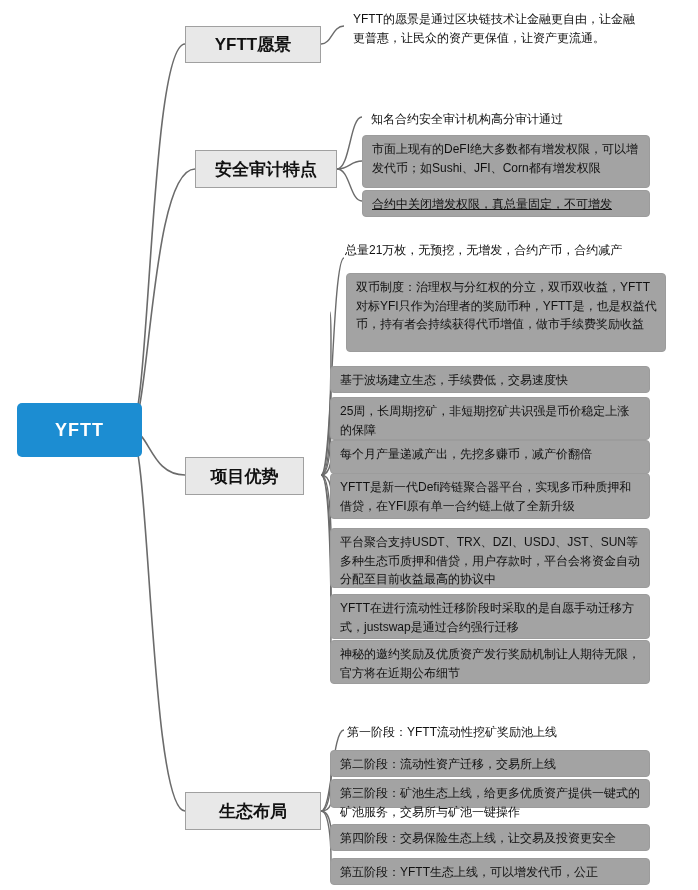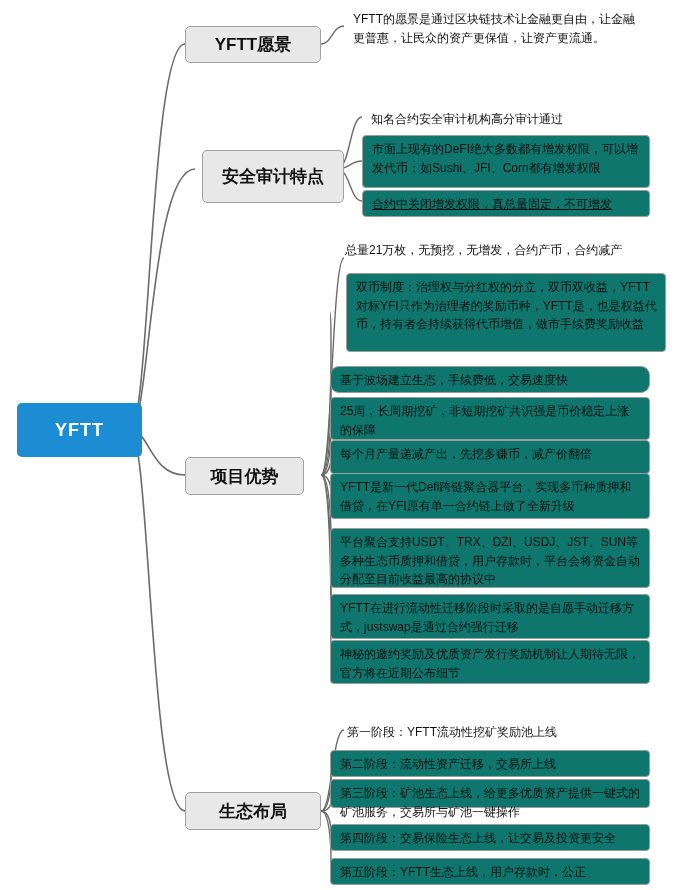--- a/index.html
+++ b/index.html
@@ -42,42 +42,42 @@
     font-weight: bold;
     display: flex;
     align-items: center;
     justify-content: center;
     letter-spacing: 1px;
   }
   
   .branch-node {
     background: #e8e8e8;
     border: 1px solid #a0a0a0;
-    border-radius: 5px;
+    border-radius: 0;
     color: #111111;
     font-size: 17px;
     font-weight: bold;
     display: flex;
     align-items: center;
     justify-content: center;
     box-sizing: border-box;
   }
   
   .leaf {
     position: absolute;
     box-sizing: border-box;
     font-size: 12px;
     line-height: 1.55;
     color: #111111;
     padding: 4px 8px 4px 9px;
   }
   .leaf.boxed {
     border: 1px solid #9c9c9c;
     border-radius: 4px;
-    background: #0f766e;
+    background: #a3a3a3;
   }
   .leaf.plain {
     border: none;
     background: transparent;
   }
 </style>
 </head>
 <body>
 
 <div id="canvas">
@@ -114,42 +114,42 @@
 
   <div class="node root-node">
     <span>YFTT</span>
   </div>
 
   <div class="node branch-node" style="left:185px; top:26px; width:136px; height:37px;">
     <span>YFTT愿景</span>
   </div>
   <div class="leaf plain" style="left:344px; top:6px; width:306px;">YFTT的愿景是通过区块链技术让金融更自由，让金融更普惠，让民众的资产更保值，让资产更流通。</div>
 
-  <div class="node branch-node" style="left:195px; top:150px; width:142px; height:53px;margin-left:7px;">
+  <div class="node branch-node" style="left:195px; top:150px; width:142px; height:38px;">
     <span>安全审计特点</span>
   </div>
   <div class="leaf plain" style="left:362px; top:106px; width:290px;">知名合约安全审计机构高分审计通过</div>
   <div class="leaf boxed" style="left:362px; top:135px; width:288px; height:53px;">市面上现有的DeFI绝大多数都有增发权限，可以增发代币；如Sushi、JFI、Corn都有增发权限</div>
   <div class="leaf boxed" style="left:362px; top:190px; width:288px; height:27px;text-decoration:underline;">合约中关闭增发权限，真总量固定，不可增发</div>
 
   <div class="node branch-node" style="left:185px; top:457px; width:119px; height:38px;">
     <span>项目优势</span>
   </div>
   <div class="leaf plain" style="left:336px; top:237px; width:312px;">总量21万枚，无预挖，无增发，合约产币，合约减产</div>
   <div class="leaf boxed" style="left:330px; top:273px; width:320px; height:79px;margin-left:16px;">双币制度：治理权与分红权的分立，双币双收益，YFTT对标YFI只作为治理者的奖励币种，YFTT是，也是权益代币，持有者会持续获得代币增值，做市手续费奖励收益</div>
-  <div class="leaf boxed" style="left:330px; top:366px; width:320px; height:27px;border-radius:9px;">基于波场建立生态，手续费低，交易速度快</div>
+  <div class="leaf boxed" style="left:330px; top:366px; width:320px; height:27px;">基于波场建立生态，手续费低，交易速度快</div>
   <div class="leaf boxed" style="left:330px; top:397px; width:320px; height:43px;">25周，长周期挖矿，非短期挖矿共识强是币价稳定上涨的保障</div>
   <div class="leaf boxed" style="left:330px; top:440px; width:320px; height:34px;">每个月产量递减产出，先挖多赚币，减产价翻倍</div>
   <div class="leaf boxed" style="left:330px; top:473px; width:320px; height:46px;">YFTT是新一代Defi跨链聚合器平台，实现多币种质押和借贷，在YFI原有单一合约链上做了全新升级</div>
   <div class="leaf boxed" style="left:330px; top:528px; width:320px; height:60px;">平台聚合支持USDT、TRX、DZI、USDJ、JST、SUN等多种生态币质押和借贷，用户存款时，平台会将资金自动分配至目前收益最高的协议中</div>
   <div class="leaf boxed" style="left:330px; top:594px; width:320px; height:45px;">YFTT在进行流动性迁移阶段时采取的是自愿手动迁移方式，justswap是通过合约强行迁移</div>
   <div class="leaf boxed" style="left:330px; top:640px; width:320px; height:44px;">神秘的邀约奖励及优质资产发行奖励机制让人期待无限，官方将在近期公布细节</div>
 
   <div class="node branch-node" style="left:185px; top:792px; width:136px; height:38px;">
     <span>生态布局</span>
   </div>
   <div class="leaf plain" style="left:338px; top:719px; width:310px;">第一阶段：YFTT流动性挖矿奖励池上线</div>
   <div class="leaf boxed" style="left:330px; top:750px; width:320px; height:27px;">第二阶段：流动性资产迁移，交易所上线</div>
   <div class="leaf boxed" style="left:330px; top:779px; width:320px; height:29px;">第三阶段：矿池生态上线，给更多优质资产提供一键式的矿池服务，交易所与矿池一键操作</div>
   <div class="leaf boxed" style="left:330px; top:824px; width:320px; height:27px;">第四阶段：交易保险生态上线，让交易及投资更安全</div>
-  <div class="leaf boxed" style="left:330px; top:858px; width:320px; height:27px;">第五阶段：YFTT生态上线，用户存款时，公正</div>
+  <div class="leaf boxed" style="left:330px; top:858px; width:320px; height:27px;">第五阶段：YFTT生态上线，可以增发代币，公正</div>
 
 </div>
 
 </body></html>

